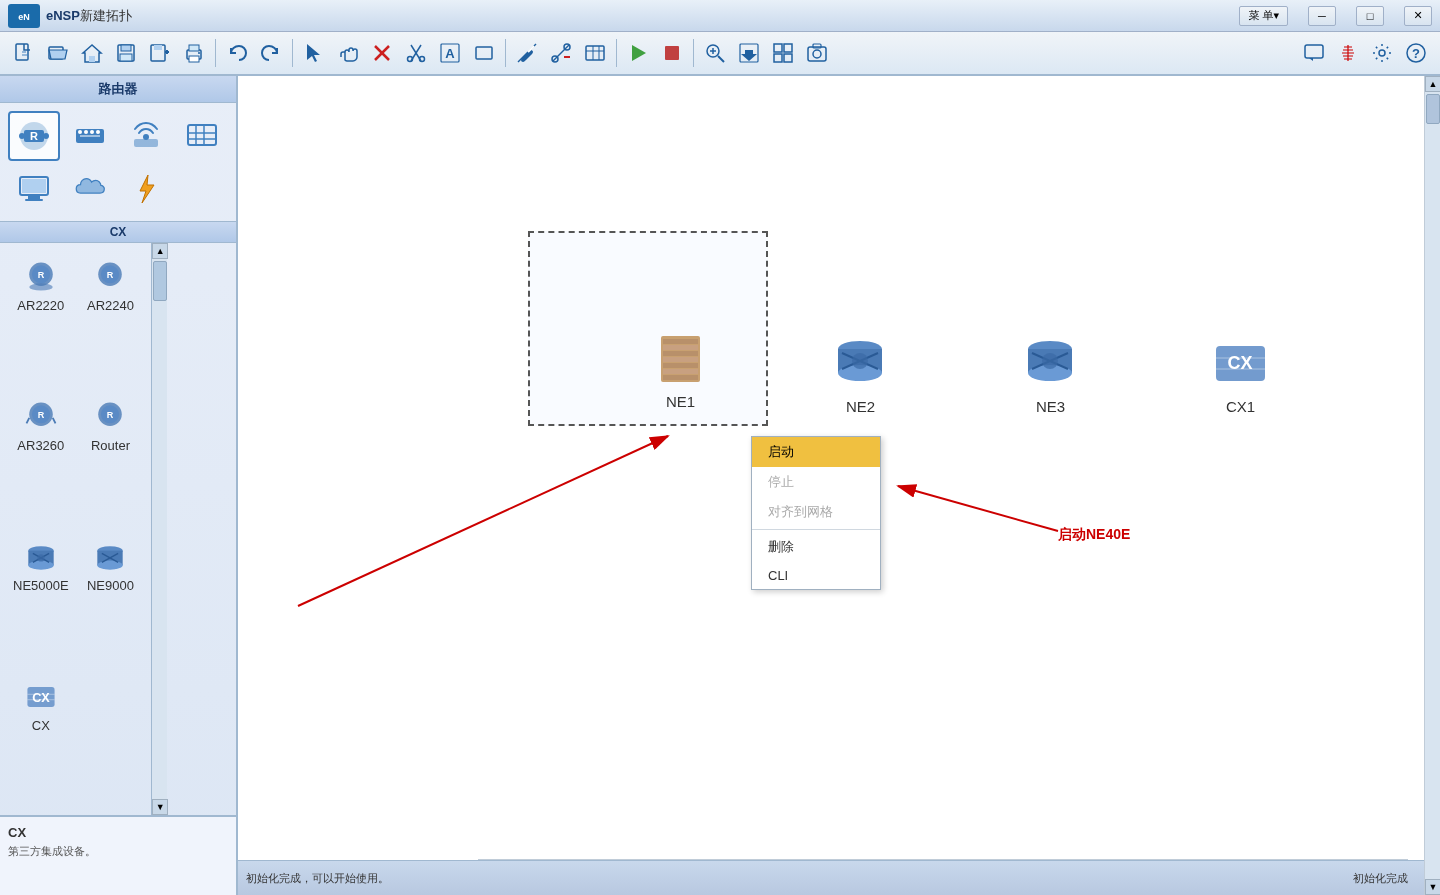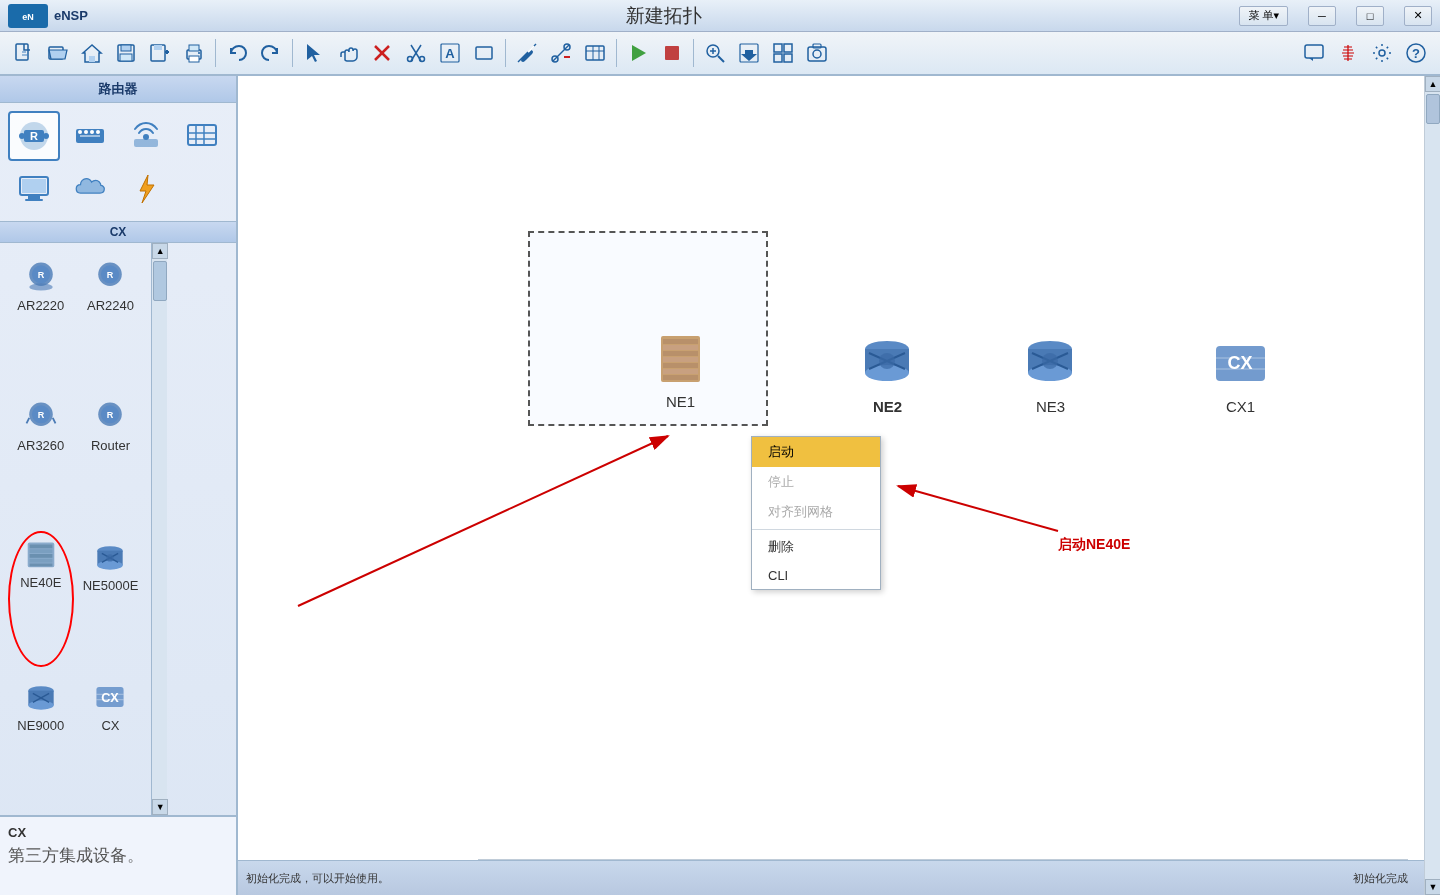--- a/index.html
+++ b/index.html
@@ -5,23 +5,23 @@
     * { box-sizing: border-box; margin: 0; padding: 0; }
     body { font-family: 'Microsoft YaHei', SimSun, Arial, sans-serif; font-size: 12px; background: #d4d0c8; user-select: none; overflow: hidden; width: 1440px; height: 895px; }
 
     
     #title-bar {
       display: flex; align-items: center; justify-content: space-between;
       background: linear-gradient(to bottom, #e8f0f8, #c8d8ec);
       height: 32px; padding: 0 8px; border-bottom: 1px solid #a0b0c8;
     }
     #title-left { display: flex; align-items: center; gap: 6px; }
-    #title-logo { width: 40px; height: 24px; background: #1a6baa; border-radius: 3px; display: flex; align-items: center; justify-content: center; color: white; font-size: 10px; font-weight: bold; }
+    #title-logo { width: 32px; height: 24px; background: #1a6baa; border-radius: 3px; display: flex; align-items: center; justify-content: center; color: white; font-size: 10px; font-weight: bold; }
     #title-text { font-size: 13px; font-weight: bold; color: #1a3a6a; }
-    #title-center { font-size: 19px; color: #333; flex: 1; text-align: center; }
+    #title-center { font-size: 13px; color: #333; flex: 1; }
     #title-right { display: flex; align-items: center; gap: 20px; }
     .title-btn { width: 28px; height: 20px; border: 1px solid #a0b0c8; background: linear-gradient(to bottom, #f0f4f8, #d8e4f0); cursor: pointer; display: flex; align-items: center; justify-content: center; font-size: 11px; border-radius: 2px; }
     #menu-btn { padding: 0 8px; height: 20px; border: 1px solid #a0b0c8; background: linear-gradient(to bottom, #f0f4f8, #d8e4f0); cursor: pointer; display: flex; align-items: center; gap: 3px; font-size: 11px; border-radius: 2px; }
 
     
     #toolbar {
       display: flex; align-items: center; gap: 2px;
       background: linear-gradient(to bottom, #f0f4f8, #dce8f4);
       height: 44px; padding: 0 8px; border-bottom: 2px solid #a0b8d0;
     }
@@ -80,21 +80,21 @@
     .device-label { font-size: 13px; color: #333; margin-top: 2px; text-align: center; }
 
     
     #scroll-bar { width: 16px; background: #c8d8e8; border-left: 1px solid #a0b8d0; display: flex; flex-direction: column; }
 
     
     #desc-box {
       border-top: 2px solid #a0b8d0; padding: 8px; background: #f0f4fc; min-height: 80px;
     }
     #desc-title { font-size: 13px; font-weight: bold; color: #333; margin-bottom: 4px; }
-    #desc-text { font-size: 17px; color: #555; }
+    #desc-text { font-size: 11px; color: #555; }
 
     
     #canvas-area {
       flex: 1; background: white; position: relative; overflow: hidden;
     }
 
     
     #right-scrollbar {
       width: 16px; background: #e0e8f0; border-left: 1px solid #c0ccd8;
       display: flex; flex-direction: column;
@@ -485,34 +485,20 @@
             <div class="icon-img">
               <svg width="42" height="42" viewBox="0 0 42 42">
                 <circle cx="21" cy="18" r="13" fill="#4a7ab5" opacity="0.8"></circle>
                 <circle cx="21" cy="18" r="10" fill="#5a8ac5"></circle>
                 <text x="21" y="22" text-anchor="middle" fill="white" font-size="10" font-weight="bold">R</text>
               </svg>
             </div>
             <span class="device-label">Router</span>
           </div>
 
-          <div class="device-item" style="border: 2px solid red; border-radius: 50%; padding: 2px;">
-            <div class="icon-img">
-              <svg width="40" height="40" viewBox="0 0 40 40">
-
-                <rect x="6" y="8" width="28" height="26" rx="2" fill="#8aabcc"></rect>
-                <rect x="8" y="10" width="24" height="4" fill="#6a90b0"></rect>
-                <rect x="8" y="15" width="24" height="4" fill="#7a9fc0"></rect>
-                <rect x="8" y="20" width="24" height="4" fill="#6a90b0"></rect>
-                <rect x="8" y="25" width="24" height="4" fill="#7a9fc0"></rect>
-                <rect x="8" y="30" width="24" height="3" fill="#6a90b0"></rect>
-              </svg>
-            </div>
-            <span class="device-label">NE40E</span>
-          </div>
 
           <div class="device-item">
             <div class="icon-img">
               <svg width="42" height="42" viewBox="0 0 42 42">
 
                 <ellipse cx="21" cy="14" rx="14" ry="5" fill="#5a8ac5"></ellipse>
                 <rect x="7" y="14" width="28" height="16" fill="#4a7ab5"></rect>
                 <ellipse cx="21" cy="30" rx="14" ry="5" fill="#6a9ad5"></ellipse>
 
                 <line x1="12" y1="17" x2="30" y2="27" stroke="#2a5a95" stroke-width="1.5"></line>
@@ -577,21 +563,21 @@
         <rect x="10" y="14" width="35" height="5" fill="#c8a080"></rect>
         <rect x="10" y="20" width="35" height="5" fill="#b8906a"></rect>
         <rect x="10" y="26" width="35" height="5" fill="#c8a080"></rect>
         <rect x="10" y="32" width="35" height="5" fill="#b8906a"></rect>
         <rect x="10" y="38" width="35" height="5" fill="#c8a080"></rect>
         <rect x="10" y="44" width="35" height="5" fill="#b8906a"></rect>
       </svg>
       <span class="canvas-device-label">NE1</span>
     </div>
 
-    <div class="canvas-device" style="left: 617px; top: 255px; font-weight: bold;">
+    <div class="canvas-device" style="left: 590px; top: 255px;">
       <svg width="65" height="65" viewBox="0 0 65 65">
         <ellipse cx="32" cy="18" rx="22" ry="8" fill="#5a8ac5"></ellipse>
         <rect x="10" y="18" width="44" height="24" fill="#4a7ab5"></rect>
         <ellipse cx="32" cy="42" rx="22" ry="8" fill="#6a9ad5"></ellipse>
 
         <line x1="14" y1="22" x2="50" y2="38" stroke="#2a5a95" stroke-width="2"></line>
         <line x1="50" y1="22" x2="14" y2="38" stroke="#2a5a95" stroke-width="2"></line>
         <circle cx="32" cy="30" r="8" fill="#3a6aa5" opacity="0.7"></circle>
       </svg>
       <span class="canvas-device-label">NE2</span>
@@ -625,21 +611,21 @@
         <marker id="arrowhead-red" markerWidth="10" markerHeight="7" refX="9" refY="3.5" orient="auto">
           <polygon points="0 0, 10 3.5, 0 7" fill="#cc0000"></polygon>
         </marker>
       </defs>
 
       <line x1="60" y1="530" x2="430" y2="360" stroke="#cc0000" stroke-width="2" marker-end="url(#arrowhead-red)"></line>
 
       <line x1="820" y1="455" x2="660" y2="410" stroke="#cc0000" stroke-width="2" marker-end="url(#arrowhead-red)"></line>
     </svg>
 
-    <div class="red-arrow-label" style="left: 820px; top: 460px;">启动NE40E</div>
+    <div class="red-arrow-label" style="left: 820px; top: 450px;">启动NE40E</div>
 
     <div id="context-menu" style="left: 513px; top: 360px;">
       <div class="ctx-item highlighted">启动</div>
       <div class="ctx-item disabled">停止</div>
       <div class="ctx-item disabled">对齐到网格</div>
       <div class="ctx-separator"></div>
       <div class="ctx-item">删除</div>
       <div class="ctx-item">CLI</div>
     </div>
 

